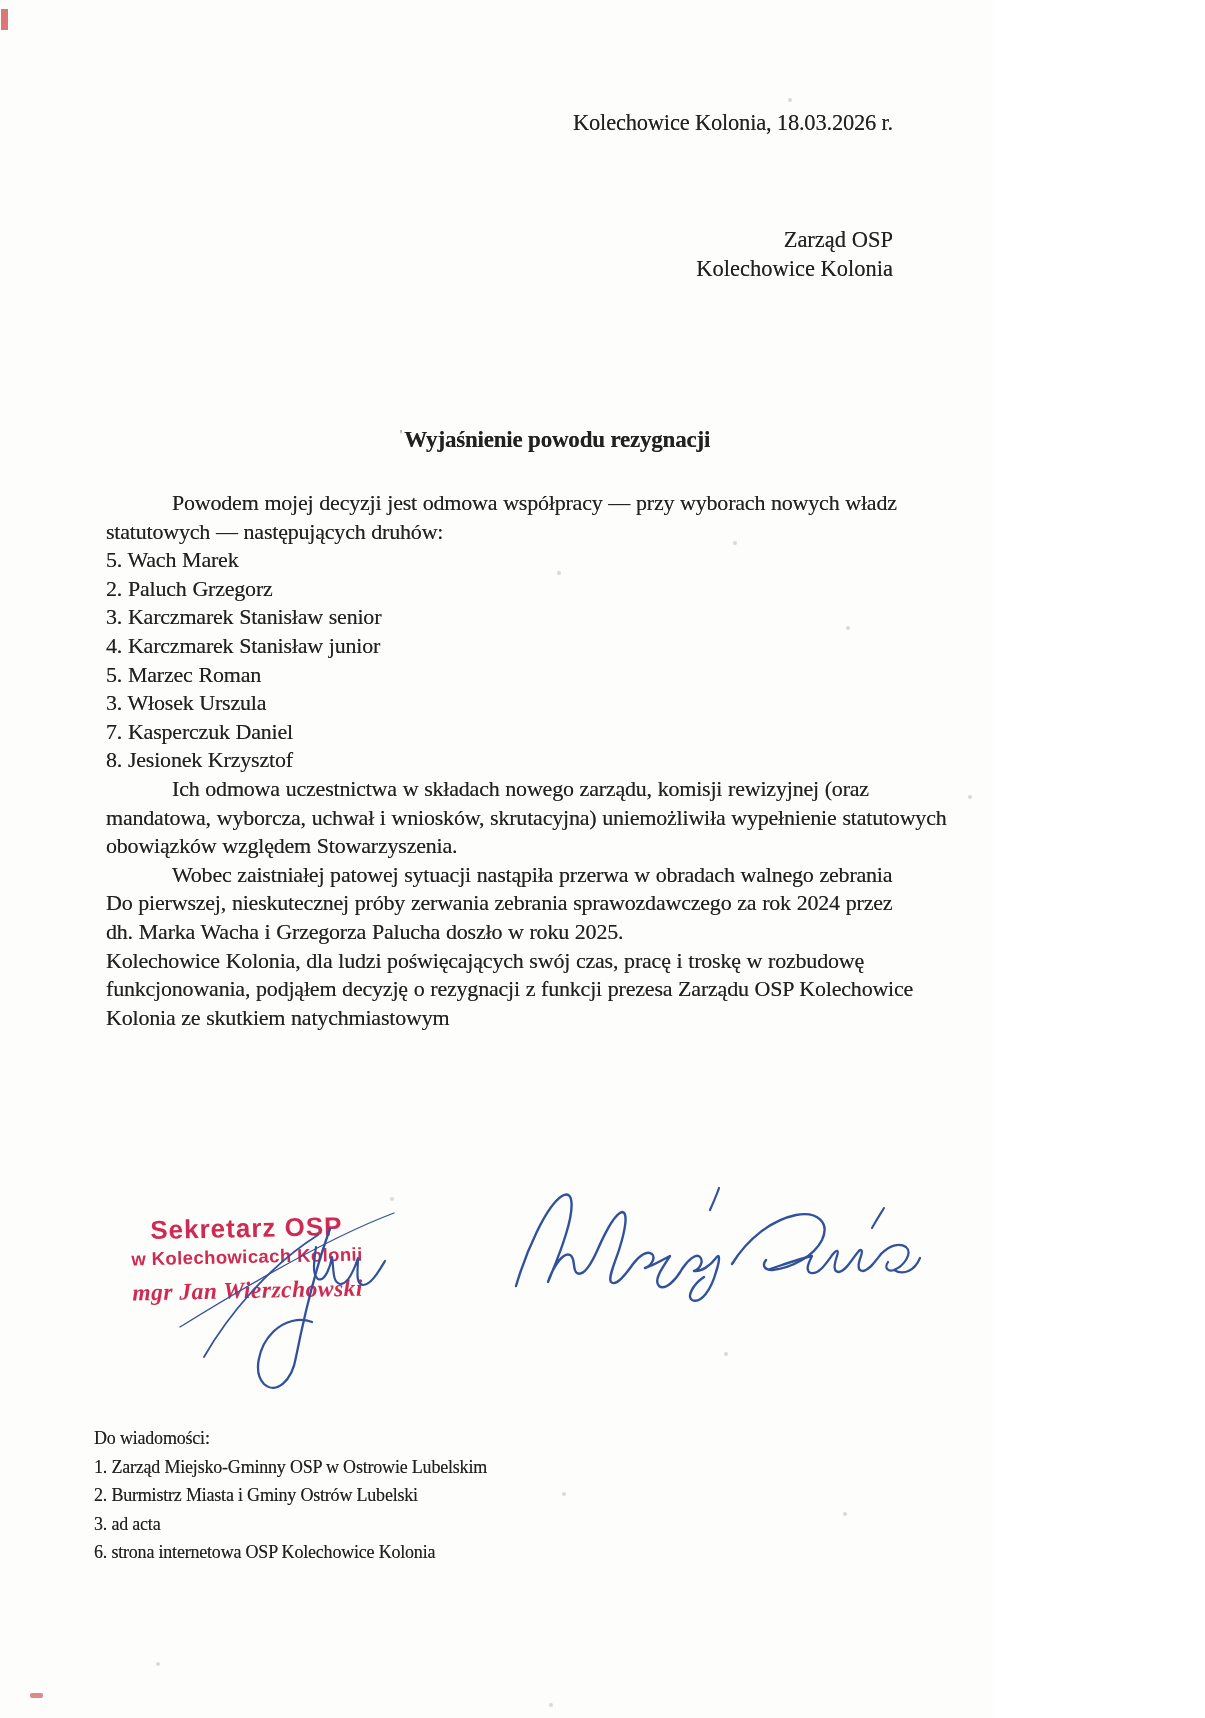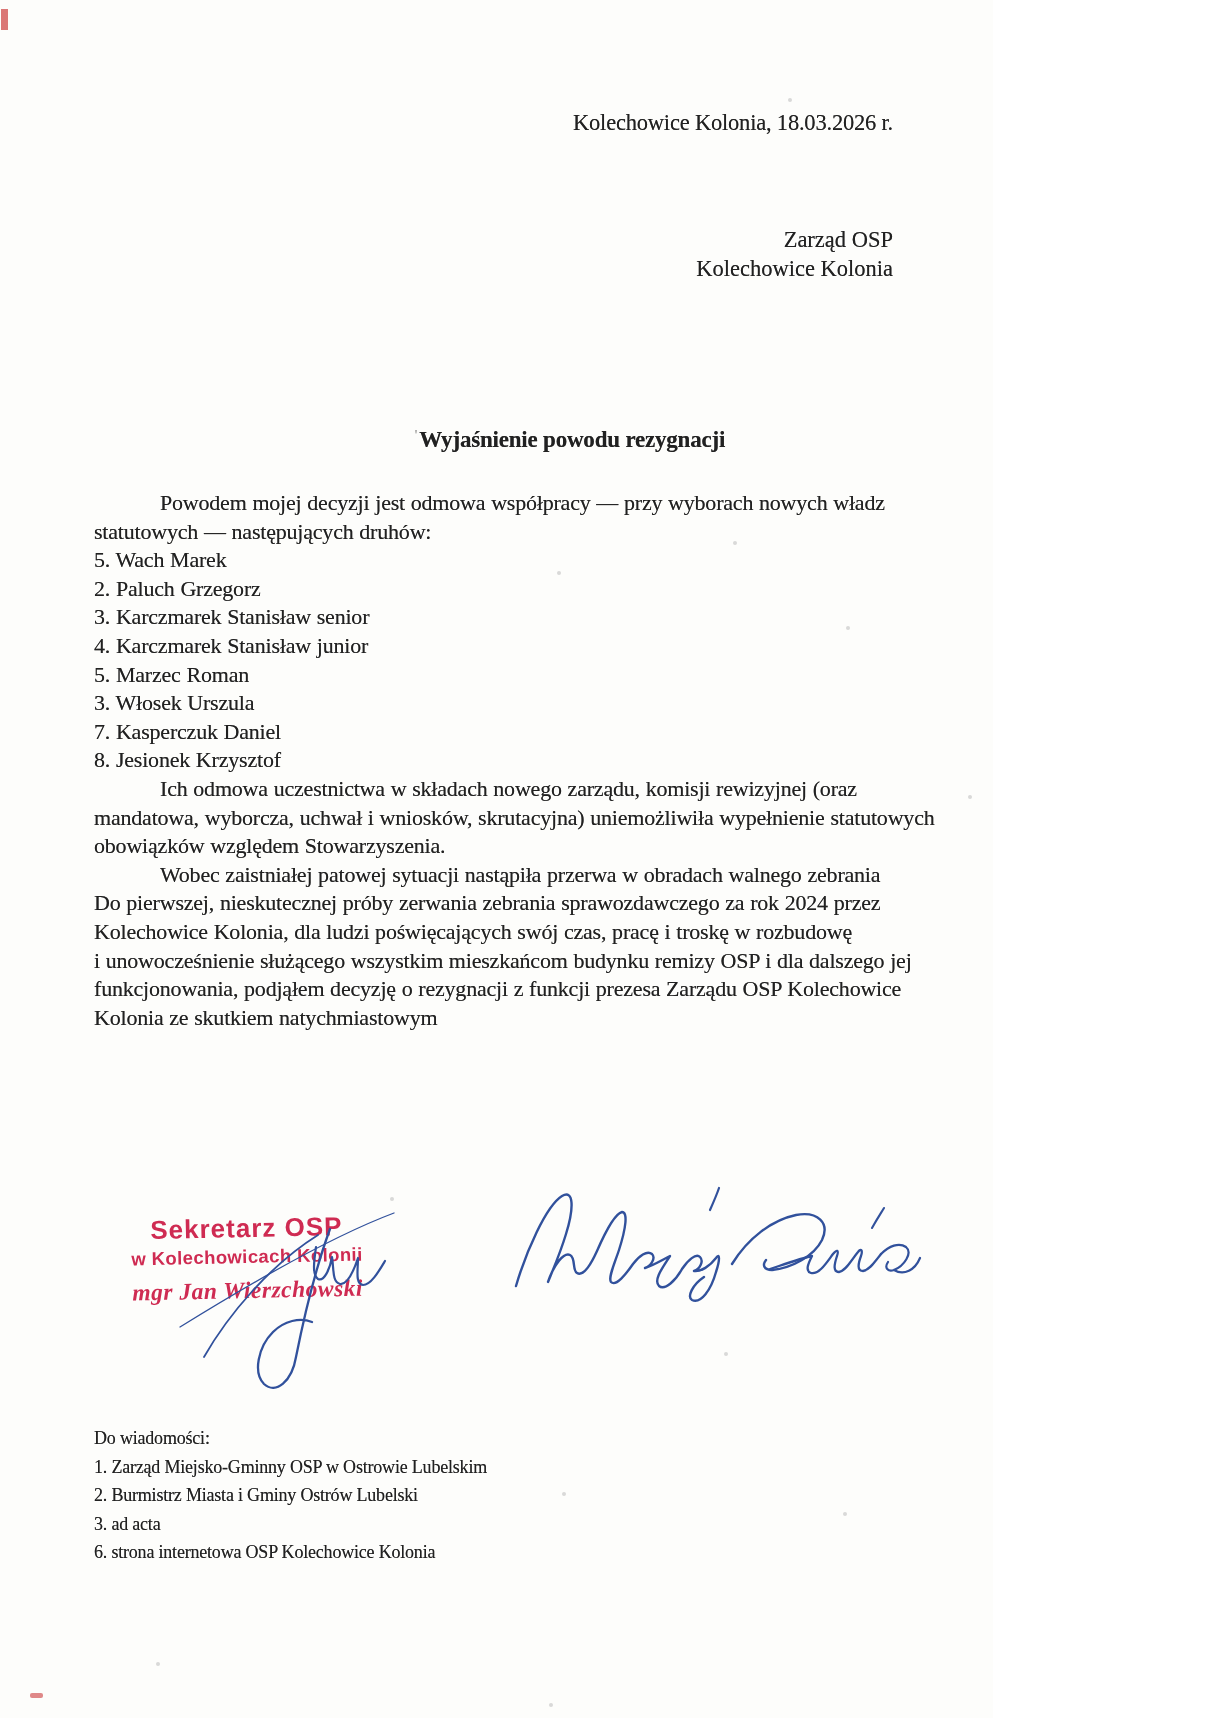--- a/index.html
+++ b/index.html
@@ -19,27 +19,27 @@
 
   .dateline{
     position:absolute; top:110px; right:100px;
     font-size:22.5px; letter-spacing:-0.2px; white-space:nowrap;
   }
   .addressee{
     position:absolute; top:225px; right:100px;
     font-size:22.5px; line-height:29px; text-align:right; white-space:nowrap;margin-left:40px;
   }
   .doc-title{
-    position:absolute; top:427px; left:110px; width:920px;
+    position:absolute; top:427px; left:95px; width:920px;
     text-align:center; font-weight:bold; font-size:23px; letter-spacing:-0.2px;
   }
   .doc-title .tick{ opacity:.45; font-size:14px; vertical-align:7px; margin-right:2px; font-weight:normal;}
 
   .body-block{
-    position:absolute; left:94px; top:489px; width:1005px;
+    position:absolute; left:106px; top:489px; width:1005px;
     font-size:22px; line-height:28.6px; letter-spacing:-0.2px; word-spacing:.5px;
   }
   .body-block .line{ white-space:nowrap; }
   .body-block .line.ind{ padding-left:66px; }
 
   .stamp{
     position:absolute; left:124px; top:1213px; width:246px;
     text-align:center; color:#cf2b52;
     transform:rotate(-1.2deg);
     font-family:"Liberation Sans","DejaVu Sans",sans-serif;
@@ -93,22 +93,22 @@
     <div class="line">4. Karczmarek Stanisław junior</div>
     <div class="line">5. Marzec Roman</div>
     <div class="line">3. Włosek Urszula</div>
     <div class="line">7. Kasperczuk Daniel</div>
     <div class="line">8. Jesionek Krzysztof</div>
     <div class="line ind">Ich odmowa uczestnictwa w składach nowego zarządu, komisji rewizyjnej (oraz</div>
     <div class="line">mandatowa, wyborcza, uchwał i wniosków, skrutacyjna) uniemożliwiła wypełnienie statutowych</div>
     <div class="line">obowiązków względem Stowarzyszenia.</div>
     <div class="line ind">Wobec zaistniałej patowej sytuacji nastąpiła przerwa w obradach walnego zebrania</div>
     <div class="line">Do pierwszej, nieskutecznej próby zerwania zebrania sprawozdawczego za rok 2024 przez</div>
+    <div class="line">dh. Marka Wacha i Grzegorza Palucha doszło w roku 2025.</div>
     <div class="line">Kolechowice Kolonia, dla ludzi poświęcających swój czas, pracę i troskę w rozbudowę</div>
-    <div class="line">i unowocześnienie służącego wszystkim mieszkańcom budynku remizy OSP i dla dalszego jej</div>
     <div class="line">funkcjonowania, podjąłem decyzję o rezygnacji z funkcji prezesa Zarządu OSP Kolechowice</div>
     <div class="line">Kolonia ze skutkiem natychmiastowym</div>
   </div>
 
   <div class="stamp">
     <div class="s1">Sekretarz OSP</div>
     <div class="s2">w Kolechowicach Kolonii</div>
     <div class="s3">mgr Jan Wierzchowski</div>
   </div>
 

